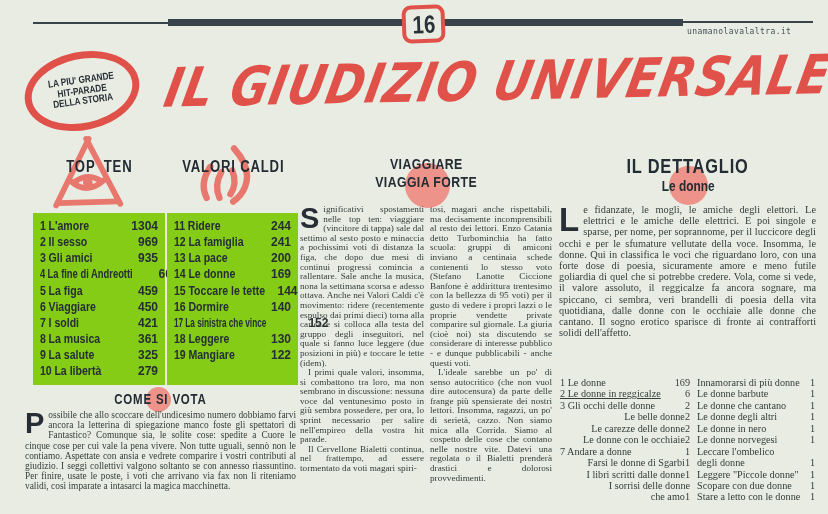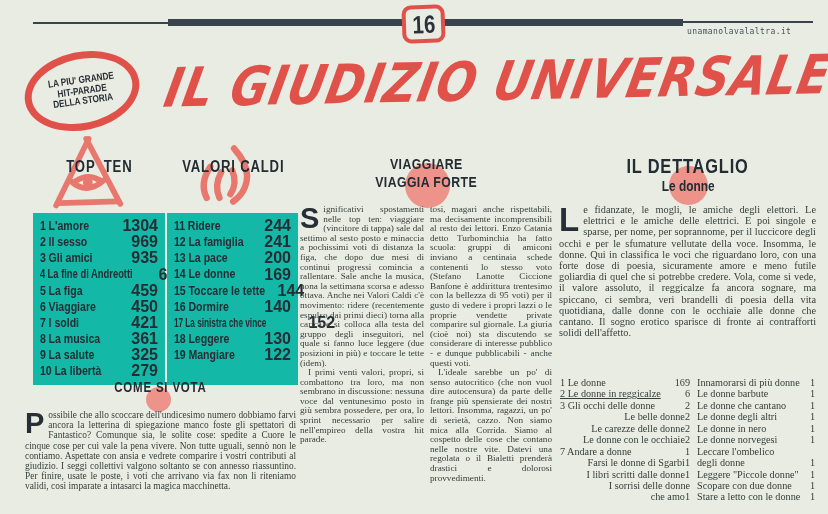--- a/index.html
+++ b/index.html
@@ -36,38 +36,38 @@
   .cnd{--bs:0.88;}
 
   
   .sec-head{position:absolute;text-align:center;font-weight:bold;color:#232b33;z-index:1;}
   .h-topten{left:33px;top:158px;width:132px;font-size:16px;letter-spacing:1px;word-spacing:5px;}
   .h-valori{left:166px;top:158px;width:134px;font-size:16px;letter-spacing:1px;}
   .h-vg{left:300px;top:155px;width:252px;font-size:15px;line-height:17.5px;letter-spacing:.5px;}
   .h-dt{left:560px;top:155px;width:256px;}
   .h-dt .l1{font-size:20px;letter-spacing:1px;line-height:23px;}
   .h-dt .l2{font-size:14.5px;line-height:16px;}
-  .h-csv{left:25px;top:379px;width:270px;font-size:14px;letter-spacing:1px;}
+  .h-csv{left:25px;top:391px;width:270px;font-size:14px;letter-spacing:1px;}
 
   .icon{position:absolute;z-index:0;}
   .icon-eye{left:46px;top:134px;}
   .icon-flame{left:192px;top:144px;}
   .dot{position:absolute;border-radius:50%;background:#ee938a;z-index:0;}
   .dot-vg{left:405px;top:163px;width:45px;height:45px;}
   .dot-dt{left:669px;top:166px;width:39px;height:39px;}
   .dot-csv{left:146px;top:387px;width:25px;height:25px;}
 
   
-  .pinkbox{position:absolute;top:213px;height:172px;background:#14b8a6;padding:5px 7px;}
+  .pinkbox{position:absolute;top:213px;height:172px;background:#84cc16;padding:5px 7px;}
   .box1{left:33px;width:132px;}
   .box2{left:167px;width:131px;}
   .prow{display:flex;justify-content:space-between;align-items:center;height:16.15px;
         font-size:12px;font-weight:bold;color:#262d34;}
   .rk{margin-right:3px;}
-  .votes{font-size:16px;}
+  .votes{font-size:12px;}
 
   
   .serif{font-family:"Liberation Serif",serif;color:#343e3a;text-align:justify;}
   .csv-body{position:absolute;left:25px;top:410px;width:271px;font-size:9.4px;line-height:10.2px;}
   .vg-col{position:absolute;top:205px;width:124px;font-size:9.2px;line-height:9.6px;}
   .vg1{left:300px;}
   .vg2{left:430px;width:122px;}
   .dt-body{position:absolute;left:559px;top:204px;width:257px;font-size:10.3px;line-height:11.2px;}
   .serif p{margin:0;}
   .serif p.ind{text-indent:8px;}
@@ -222,21 +222,22 @@
     <span class="dcap">P</span><span>ossibile che allo scoccare dell'undicesimo numero dobbiamo farvi ancora la letterina di spiegazione manco foste gli spettatori di Fantastico? Comunque sia, le solite cose: spedite a Cuore le cinque cose per cui vale la pena vivere. Non tutte uguali, sennò non le contiamo. Aspettate con ansia e vedrete comparire i vostri contributi al giudizio. I seggi collettivi valgono soltanto se con annesso riassuntino. Per finire, usate le poste, i voti che arrivano via fax non li riteniamo validi, così imparate a intasarci la magica macchinetta.</span>
   </div>
 
   <div class="dot dot-vg"></div>
   <div class="sec-head h-vg">
     <span class="cx">VIAGGIARE</span><br>
     <span class="cx">VIAGGIA FORTE</span>
   </div>
   <div class="serif vg-col vg1">
     <p><span class="dcap">S</span><span>ignificativi spostamenti nelle top ten: viaggiare (vincitore di tappa) sale dal settimo al sesto posto e minaccia a pochissimi voti di distanza la figa, che dopo due mesi di continui progressi comincia a rallentare. Sale anche la musica, nona la settimana scorsa e adesso ottava. Anche nei Valori Caldi c'è movimento: ridere (recentemente espulso dai primi dieci) torna alla carica e si colloca alla testa del gruppo degli inseguitori, nel quale si fanno luce leggere (due posizioni in più) e toccare le tette (idem).</span></p>
-    <p class="ind">I primi venti valori, propri, si combattono tra loro, ma non sembrano in discussione: nessuna voce dal ventunesimo posto in giù sembra possedere, per ora, lo sprint necessario per salire nell'empireo della vostra hit parade.</p>
+    <p class="ind">I primi quale valori, insomma, si combattono tra loro, ma non sembrano in discussione: nessuna voce dal ventunesimo posto in giù sembra possedere, per ora, lo sprint necessario per salire nell'empireo della vostra hit parade.</p>
+    <p class="ind">Il Cervellone Bialetti continua, nel frattempo, ad essere tormentato da voti magari spiri-</p>
   </div>
   <div class="serif vg-col vg2">
     <p>tosi, magari anche rispettabili, ma decisamente incomprensibili al resto dei lettori. Enzo Catania detto Turbominchia ha fatto scuola: gruppi di amiconi inviano a centinaia schede contenenti lo stesso voto (Stefano Lanotte Ciccione Banfone è addirittura trentesimo con la bellezza di 95 voti) per il gusto di vedere i propri lazzi o le proprie vendette private comparire sul giornale. La giuria (cioè noi) sta discutendo se considerare di interesse pubblico - e dunque pubblicabili - anche questi voti.</p>
     <p class="ind">L'ideale sarebbe un po' di senso autocritico (che non vuol dire autocensura) da parte delle frange più spensierate dei nostri lettori. Insomma, ragazzi, un po' di serietà, cazzo. Non siamo mica alla Corrida. Siamo al cospetto delle cose che contano nelle nostre vite. Datevi una regolata o il Bialetti prenderà drastici e dolorosi provvedimenti.</p>
   </div>
 
   <div class="dot dot-dt"></div>
   <div class="sec-head h-dt">
     <div class="l1"><span class="cx">IL DETTAGLIO</span></div>
     <div class="l2"><span class="cx">Le donne</span></div>

